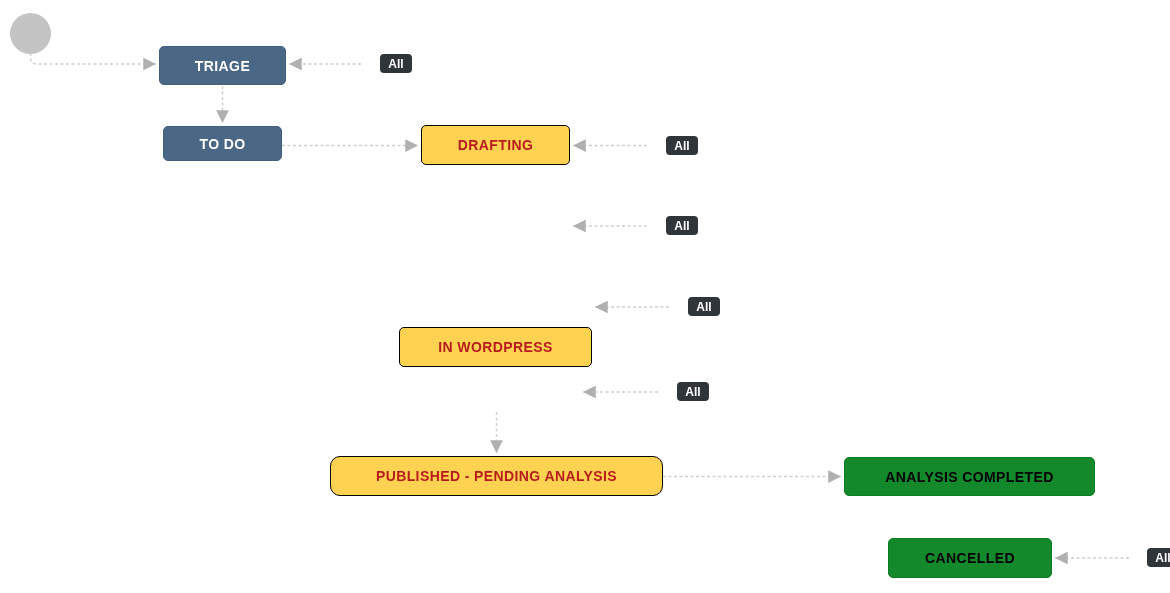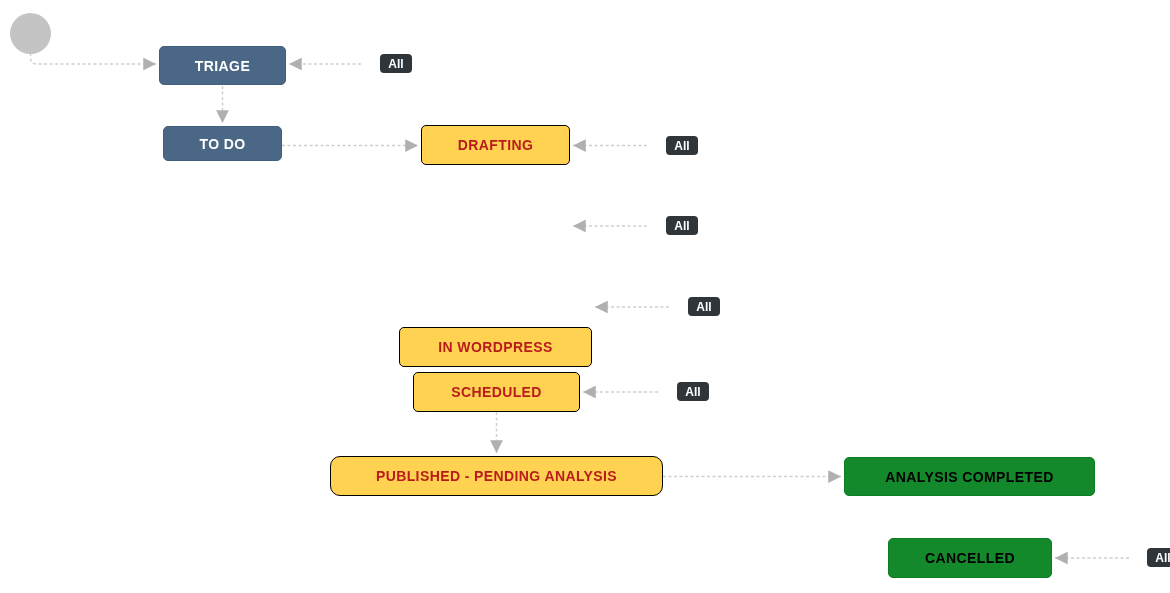--- a/index.html
+++ b/index.html
@@ -90,21 +90,20 @@
 
   <div class="node blue" style="left:159px; top:46px; width:127px; height:39px;">TRIAGE</div>
 
   <div class="node blue" style="left:163px; top:126px; width:119px; height:35px;">TO DO</div>
 
   <div class="node yellow" style="left:421px; top:125px; width:149px; height:40px;">DRAFTING</div>
 
 
   <div class="node yellow" style="left:399px; top:287px; width:193px; height:40px;margin-top:40px;">IN WORDPRESS</div>
 
-  <div class="node yellow" style="left:413px; top:372px; width:167px; height:40px;">SCHEDULED</div>
 
   <div class="node yellow" style="left:330px; top:456px; width:333px; height:40px;border-radius:10px;">PUBLISHED - PENDING ANALYSIS</div>
 
   <div class="node green" style="left:844px; top:457px; width:251px; height:39px;">ANALYSIS COMPLETED</div>
 
   <div class="node green" style="left:888px; top:538px; width:164px; height:40px;">CANCELLED</div>
 
   <div class="badge" style="left:360px; top:54px;">All</div>
 
   <div class="badge" style="left:646px; top:136px;">All</div>

